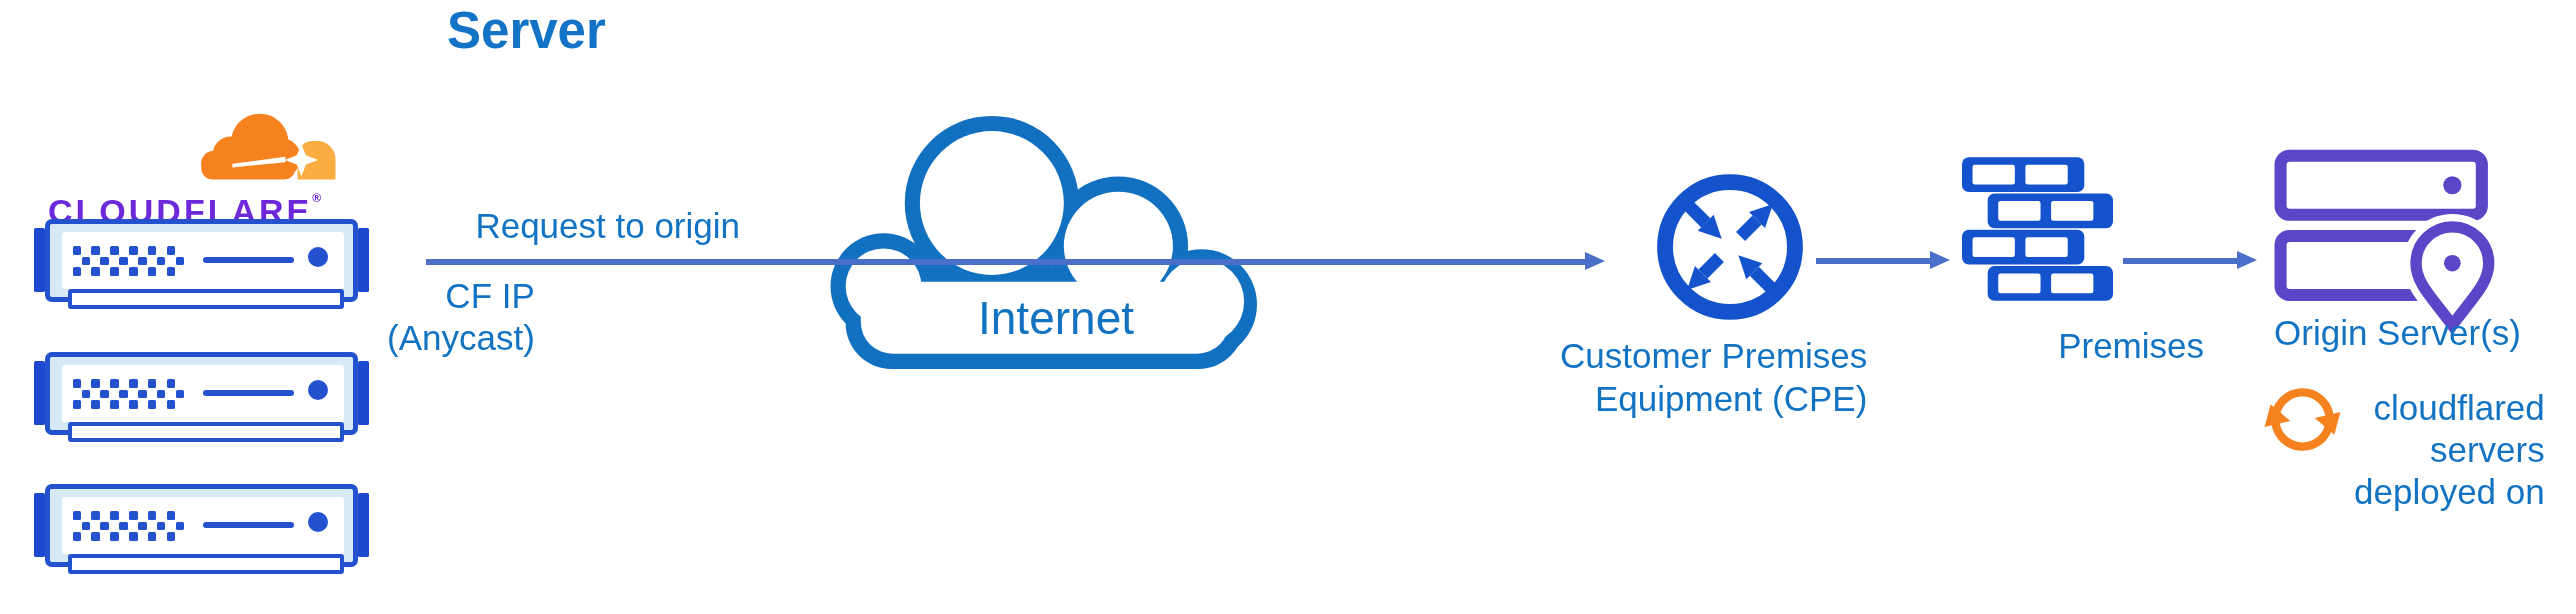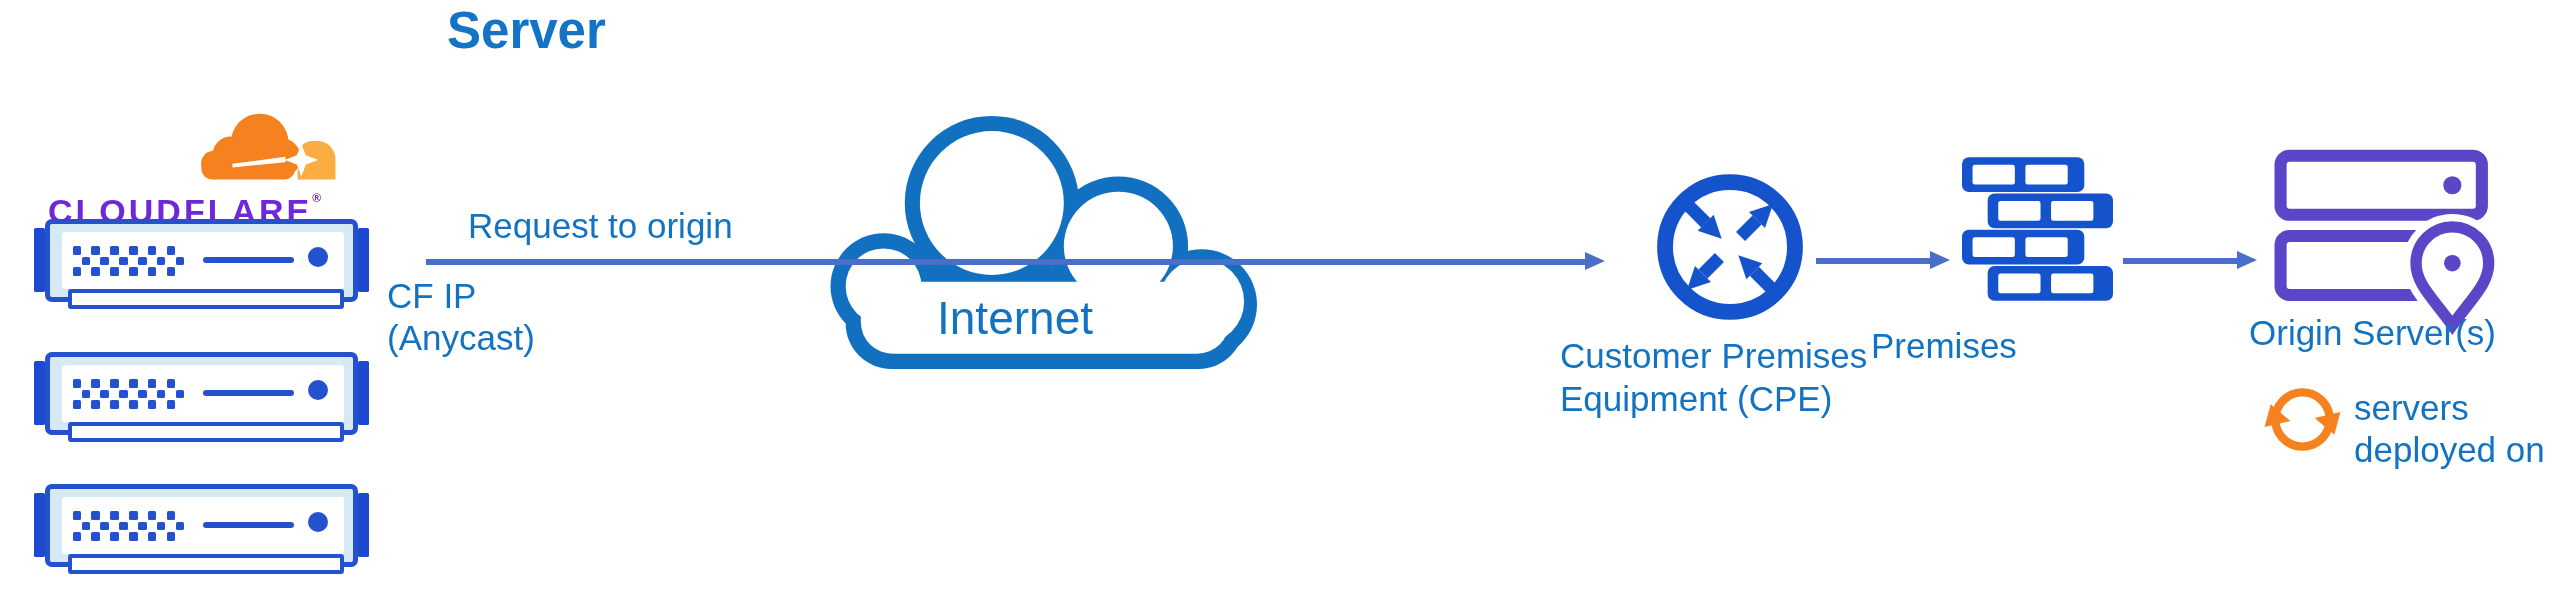--- a/index.html
+++ b/index.html
@@ -1,20 +1,20 @@
 <!DOCTYPE html>
 <html style="font-size:12px"><head>
 <meta charset="utf-8">
 <style>
   html,body{margin:0;padding:0;background:#fff;}
   body{width:2576px;height:614px;position:relative;overflow:hidden;
        font-family:"Liberation Sans","DejaVu Sans",sans-serif;}
   .abs{position:absolute;}
-  .lbl{color:#1273C3;font-size:35px;line-height:42px;}
-  .center{text-align:left;}
+  .lbl{color:#1273C3;font-size:35px;line-height:42px;text-align:right;}
+  .center{text-align:right;}
 
   
   #title{left:447px;top:-1.5px;font-size:51px;line-height:64px;font-weight:600;color:#1373C6;}
 
   
   #wordmark{left:48px;top:179px;font-size:34px;line-height:39px;font-weight:700;
             color:#6d28d9;letter-spacing:3px;white-space:nowrap;}
   #wordmark sup{font-size:12px;letter-spacing:0;vertical-align:21px;}
 
   
@@ -198,16 +198,17 @@
   <g fill="none" stroke="#F6821F" stroke-width="11" stroke-linecap="round">
     <path d="M 24.6 41.7 A 36 36 0 0 1 95.4 41.7"></path>
     <path d="M 95.4 54.3 A 36 36 0 0 1 24.6 54.3"></path>
   </g>
   <g fill="#F6821F">
     <polygon points="10,58 18,28 44,50"></polygon>
     <polygon points="110,38 102,68 76,46"></polygon>
   </g>
 </svg>
 <div class="abs lbl" style="left:2354px;top:387px;line-height:42px">
+  <div>cloudflared</div>
   <div>servers</div>
   <div>deployed on</div>
 </div>
 
 
 </body></html>

